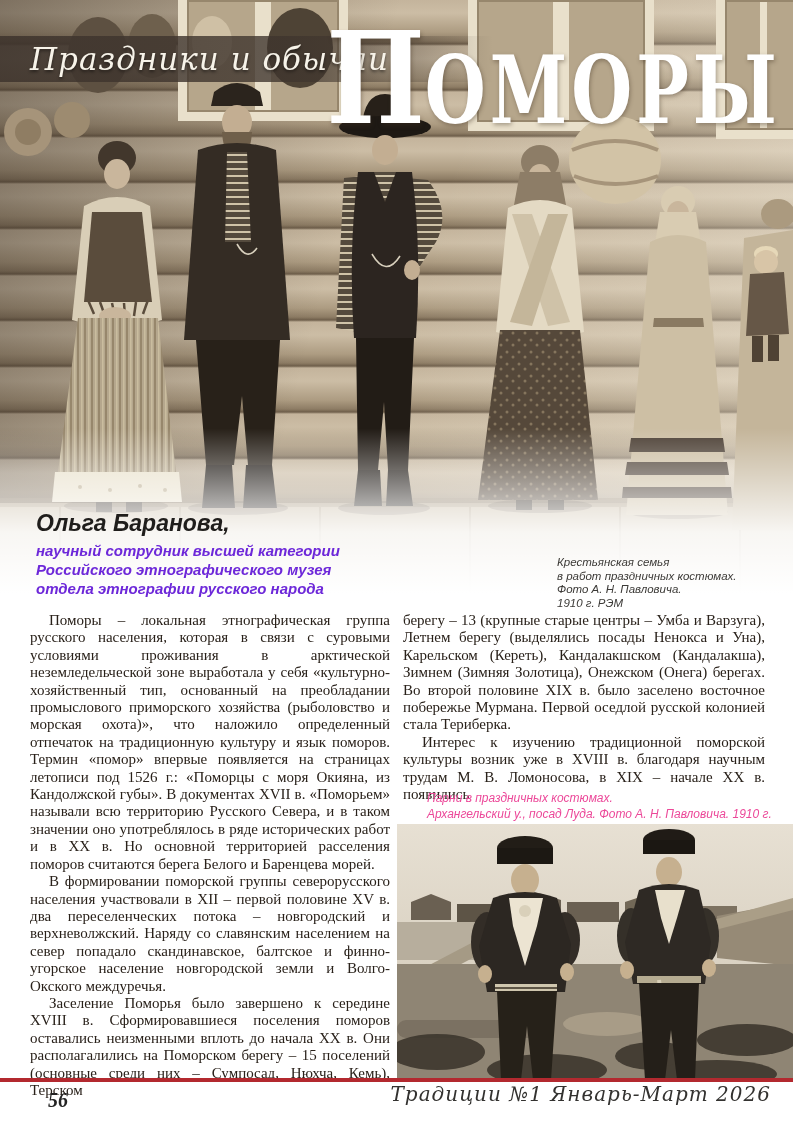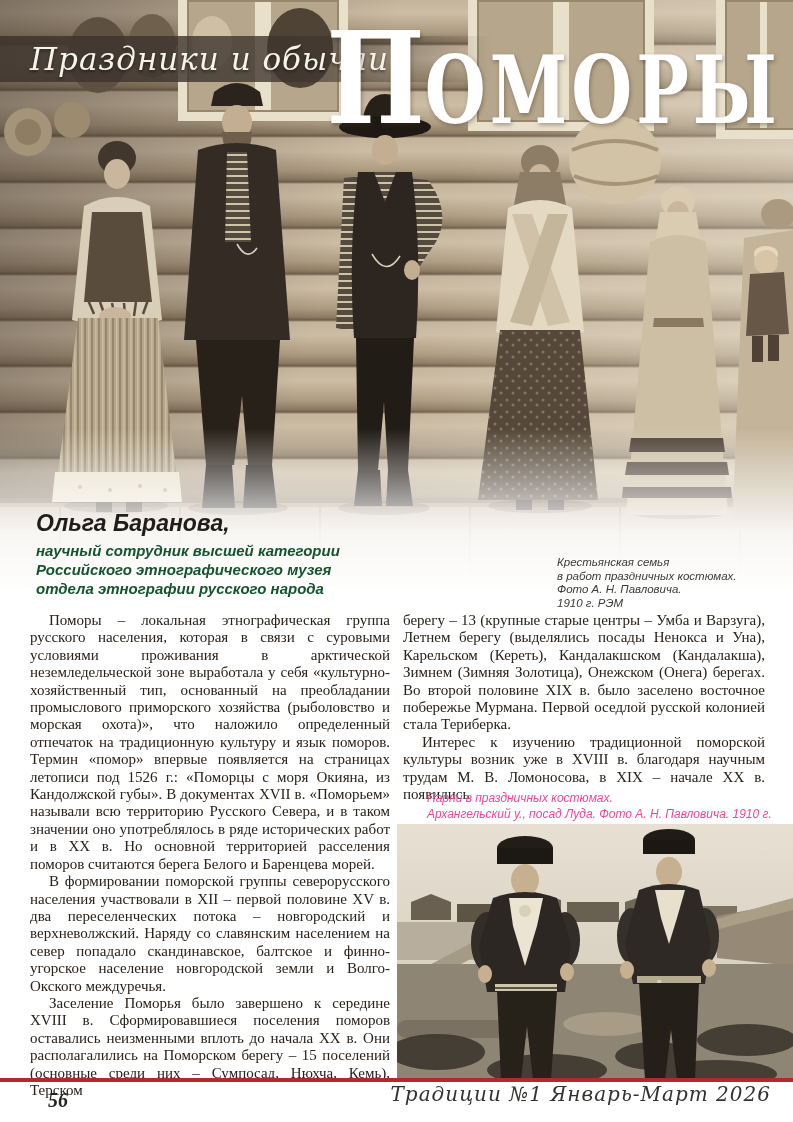--- a/index.html
+++ b/index.html
@@ -47,21 +47,21 @@
     display:flex; align-items:flex-end; color:#ffffff;
     font-family:"DejaVu Serif", serif; font-weight:bold;
     text-shadow:1px 2px 4px rgba(60,45,30,.4);
   }
   .t-init { display:inline-block; font-size:104px; line-height:.78; transform:scaleY(1.22); transform-origin:bottom; }
   .t-rest { display:inline-block; font-size:70px;  line-height:.78; transform:scaleY(1.34); transform-origin:bottom; letter-spacing:4px; }
 
   
   .author { position:absolute; left:36px; top:510px; color:#1f1d1b; font-family:"Liberation Sans", sans-serif; }
   .author-name { font-size:23px; font-weight:bold; font-style:italic; margin-bottom:4px; }
-  .author-role { font-size:15px; font-weight:bold; font-style:italic; line-height:19px; color:#14532d; }
+  .author-role { font-size:15px; font-weight:bold; font-style:italic; line-height:19px; color:#6d28d9; }
 
   
   .cap-main { position:absolute; left:557px; top:556px; width:230px;
     font-family:"Liberation Sans", sans-serif; font-style:italic; font-size:11.5px;
     line-height:13.5px; color:#3c3a37; }
   .cap2 { position:absolute; left:427px; top:790px; width:345px;
     font-family:"Liberation Sans", sans-serif; font-style:italic; font-size:12px;
     line-height:16px; color:#ec4899; }
 
   

